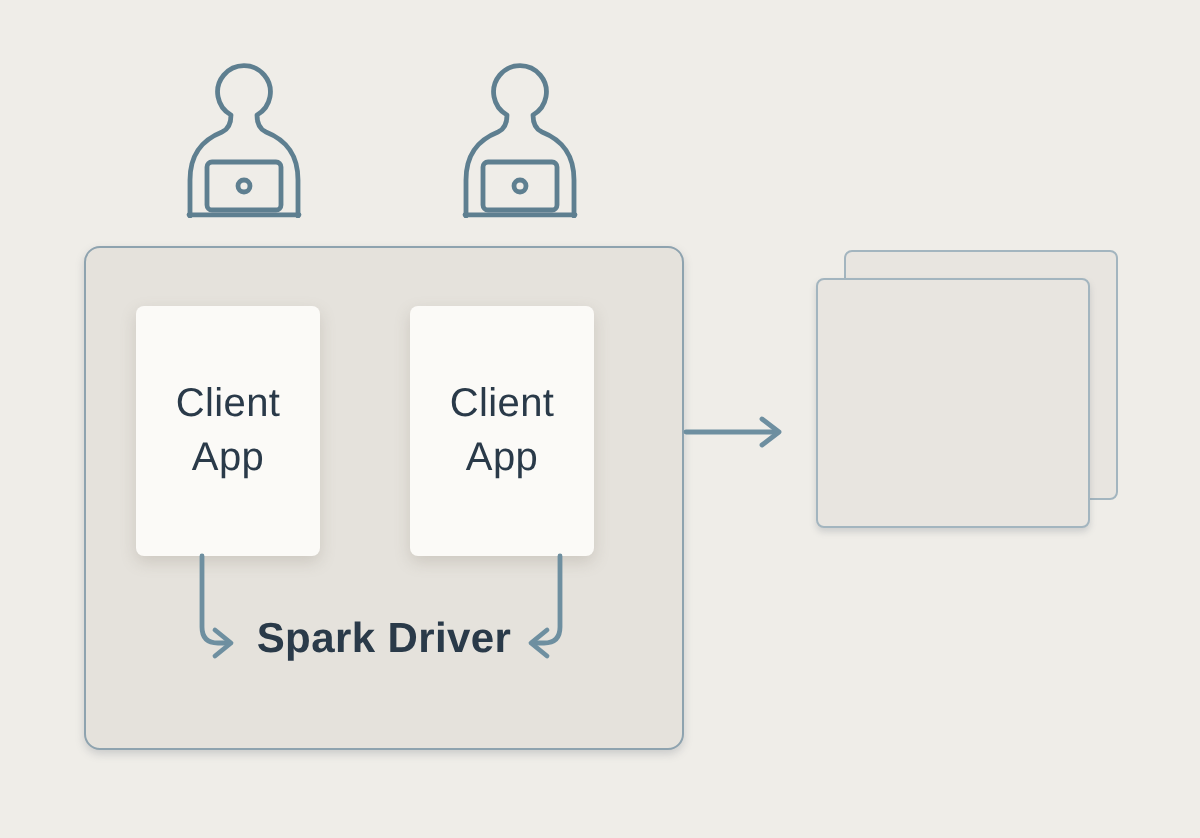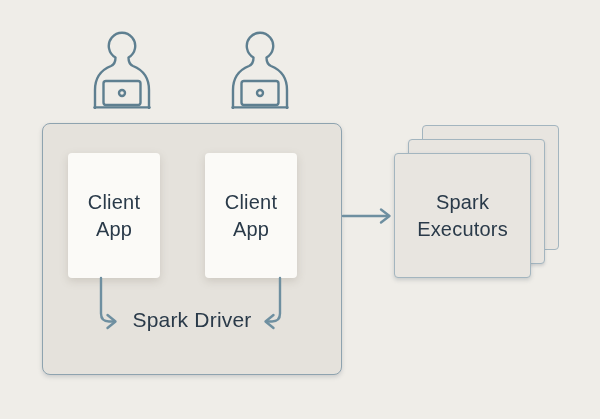--- a/index.html
+++ b/index.html
@@ -54,21 +54,21 @@
     color:var(--text-color);
     font-size:20px;font-weight:500;line-height:1.35;letter-spacing:0.2px;
   }
   .client-card.c1{left:68px;}
   .client-card.c2{left:205px;}
   .client-label{width:70px;}
   .driver-label{
     position:absolute;left:42px;top:308px;width:300px;
     text-align:center;
     color:var(--text-color);
-    font-size:21px;font-weight:400;letter-spacing:0.2px;
+    font-size:21px;font-weight:700;letter-spacing:0.2px;
   }
   .executor-card{
     position:absolute;width:137px;height:125px;
     background:var(--executor-fill);
     border:1.5px solid var(--executor-border);
     border-radius:4px;
     box-sizing:border-box;
   }
   .executor-card.back{left:422px;top:125px;}
   .executor-card.mid{left:408px;top:139px;box-shadow:0 2px 3px rgba(110,120,130,0.25);}
@@ -114,23 +114,20 @@
     <div class="client-label">Client App</div>
   </div>
   <div class="client-card c2">
     <div class="client-label">Client App</div>
   </div>
 
   <div class="driver-label">Spark Driver</div>
 
   <div class="executor-card back"></div>
   <div class="executor-card mid"></div>
-  <div class="executor-card front">
-    <div class="executor-label">Spark Executors</div>
-  </div>
 
   <svg class="arrow-layer" viewBox="0 0 600 419">
 
     <g>
       <path class="arrow" d="M101,278 L101,313.5 Q101,321.5 109,321.5 L113.5,321.5"></path>
       <path class="arrow" d="M107.5,315 L115.5,321.5 L107.5,328"></path>
     </g>
 
     <g>
       <path class="arrow" d="M280,278 L280,313.5 Q280,321.5 272,321.5 L267.5,321.5"></path>

